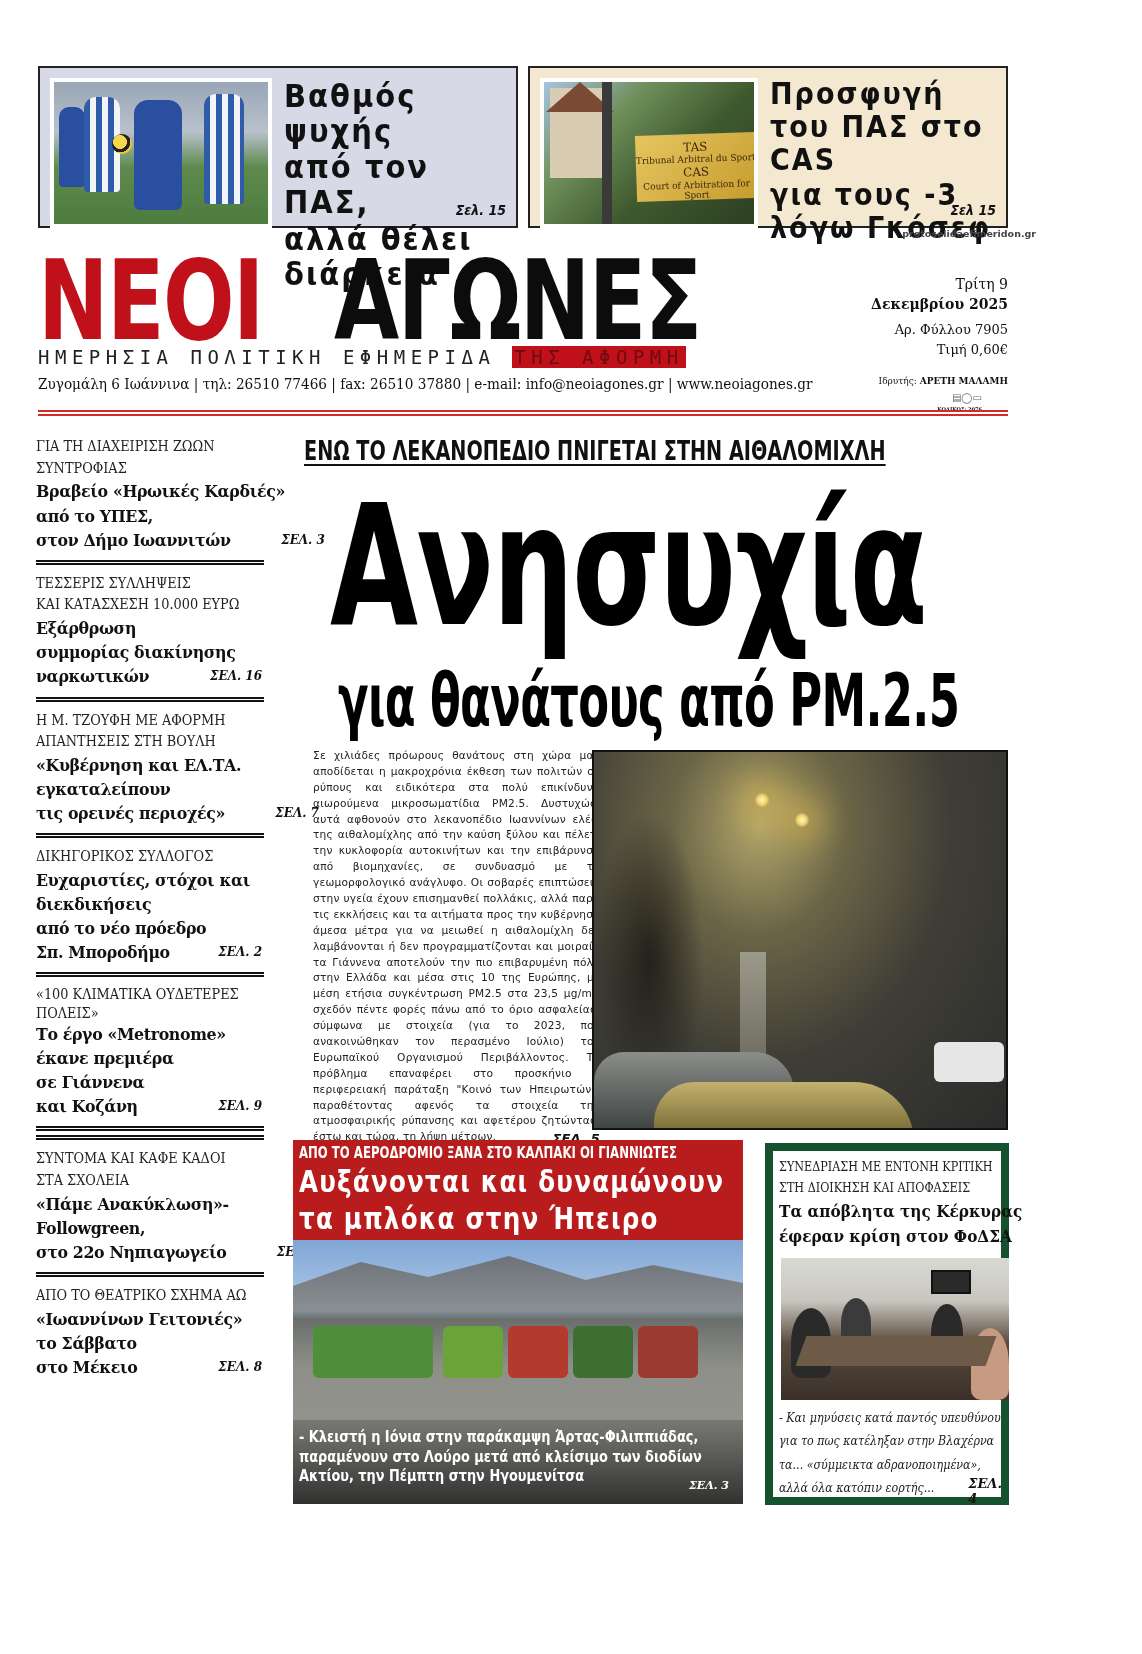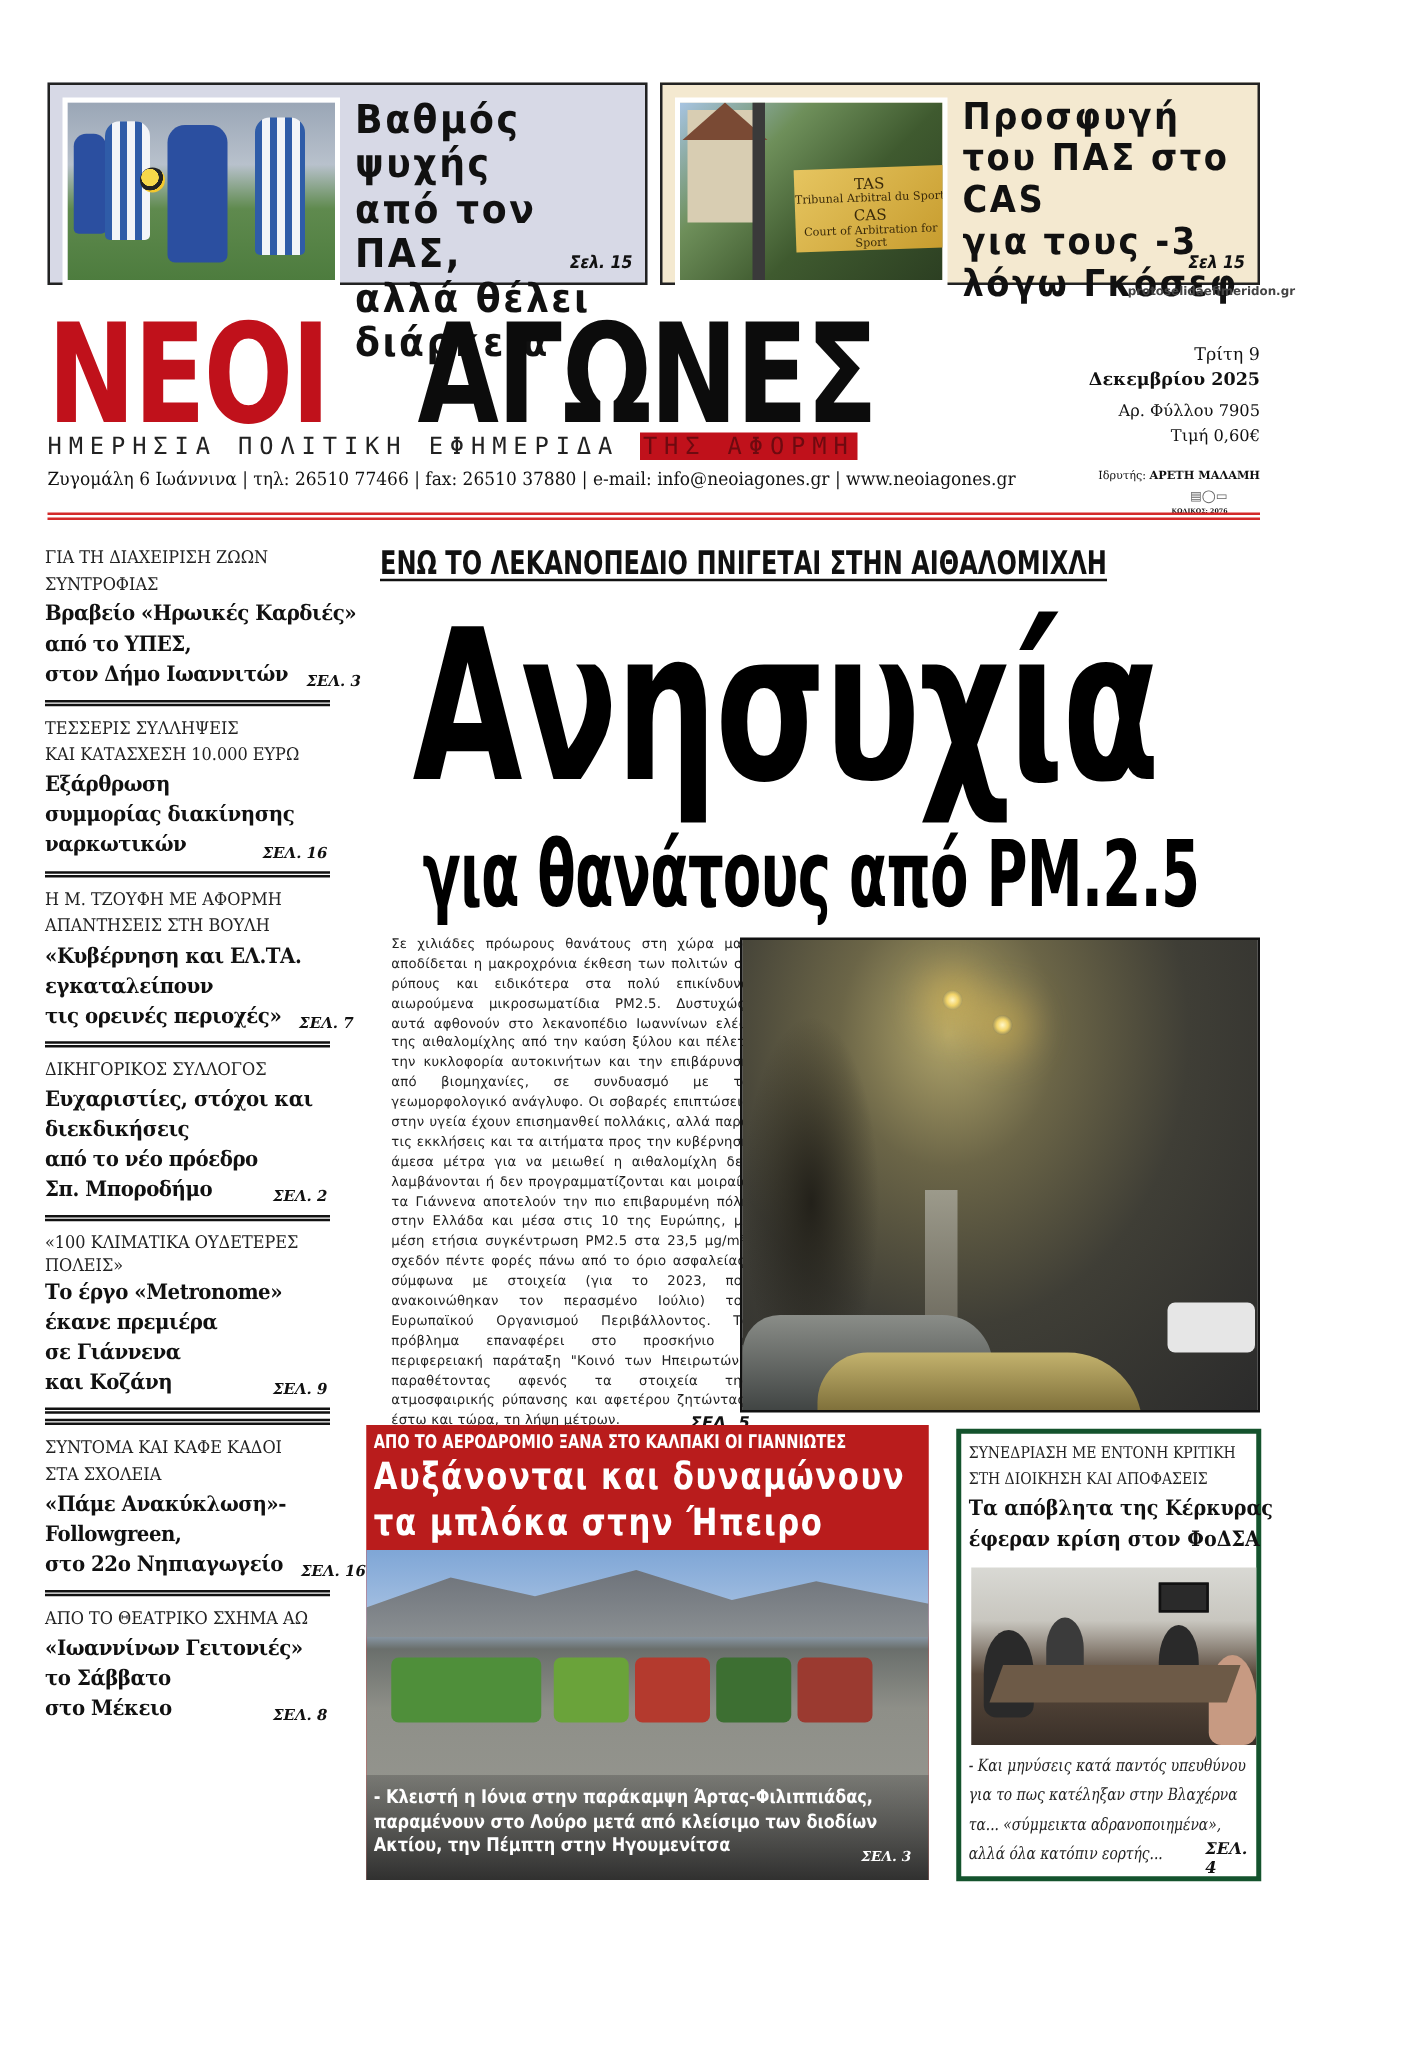--- a/index.html
+++ b/index.html
@@ -40,21 +40,21 @@
   .meta { position: absolute; right: 134px; text-align: right; font-family: "DejaVu Serif", serif; color: #111; }
   .watermark { position: absolute; right: 106px; top: 228px; font-family: "DejaVu Sans", sans-serif; font-size: 9.5px; font-weight: 700; color: #444; }
 
   .rule-red { position:absolute; left: 38px; width: 970px; height: 6px; border-top: 2px solid #d42a2a; border-bottom: 2px solid #d42a2a; }
 
   
   .lcol { position: absolute; left: 36px; top: 432px; width: 226px; }
   .item { padding: 4px 0 6px 0; }
   .item .kicker { font-family: "DejaVu Serif", serif; font-size: 14px; color: #222; line-height: 1.55; transform: scaleX(0.92); transform-origin: left; white-space: nowrap; }
   .item .title { font-family: "DejaVu Serif", serif; font-weight: 700; font-size: 17px; line-height: 1.42; color: #111; letter-spacing: -0.4px; transform: scaleX(0.93); transform-origin: left; white-space: nowrap; }
-  .item .title-row { display: flex; justify-content: space-between; align-items: flex-end; }
+  .item .title-row { display: flex; justify-content: space-between; align-items: center; gap: 36px; }
   .item .sel { font-family: "DejaVu Serif", serif; font-style: italic; font-weight: 700; font-size: 12px; color: #111; white-space: nowrap; }
   .item-rule { height: 5px; border-top: 2px solid #111; border-bottom: 2px solid #111; margin: 2px 0 4px 0; width: 228px; }
 
   
   .supra { position: absolute; left: 304px; top: 436px; width: 694px; font-family: "DejaVu Sans", sans-serif; font-weight: 700; font-size: 26px; line-height: 1.2; color: #111; text-decoration: underline; text-decoration-thickness: 2px; text-underline-offset: 4px; transform: scaleX(0.74); transform-origin: left top; white-space: nowrap; }
   .headline-main { position: absolute; left: 330px; top: 482px; font-family: "DejaVu Sans", sans-serif; font-weight: 900; font-size: 158px; line-height: 1; color: #000; transform: scaleX(0.72) scaleY(1.06); transform-origin: left top; white-space: nowrap; letter-spacing: -2px; }
   .subhead-main { position: absolute; left: 338px; top: 664px; font-family: "DejaVu Sans", sans-serif; font-weight: 900; font-size: 68px; line-height: 1; color: #000; transform: scaleX(0.66) scaleY(1.08); transform-origin: left top; white-space: nowrap; letter-spacing: -1px; }
 
   .body-text { position: absolute; left: 293px; top: 748px; width: 287px; font-family: "DejaVu Sans", sans-serif; font-size: 10.6px; line-height: 1.5; color: #222; text-align: justify; letter-spacing: 0.2px; margin-left: 20px; }
   .body-text .sel-end { float: right; font-family: "DejaVu Sans", sans-serif; font-weight: 700; font-style: italic; font-size: 13px; color: #111; }
@@ -74,21 +74,21 @@
   .panel-dark .title { position:absolute; left: 6px; top: 24px; font-family: "DejaVu Sans", sans-serif; font-weight: 700; font-size: 30px; line-height: 1.22; color: #fff; letter-spacing: 1.5px; white-space: nowrap; transform: scaleX(0.82); transform-origin: left top; }
   .panel-dark .scene { position:absolute; left: 0; top: 100px; width: 450px; height: 264px;
       background: linear-gradient(180deg, #7fa6d6 0%, #a9c3e3 22%, #6a6f6c 30%, #8e8f88 48%, #9a9a94 100%); }
   .panel-dark .mount { position:absolute; left:0; top: 110px; width: 450px; height: 60px; background: linear-gradient(180deg,#6b7078,#8a8f92); clip-path: polygon(0 60%, 15% 20%, 30% 45%, 48% 10%, 65% 50%, 80% 25%, 100% 55%, 100% 100%, 0 100%); }
   .panel-dark .tractor { position:absolute; top: 186px; height: 52px; border-radius: 6px; }
   .panel-dark .caption { position:absolute; left: 6px; top: 288px; width: 438px; font-family: "DejaVu Sans", sans-serif; font-weight: 700; font-size: 15px; line-height: 1.3; color: #fff; transform: scaleX(0.86); transform-origin: left top; white-space: nowrap; }
   .panel-dark .caption-shade { position:absolute; left:0; top: 280px; width: 450px; height: 84px; background: linear-gradient(180deg, rgba(40,40,40,0.25), rgba(30,30,30,0.85)); }
   .panel-dark .sel { position:absolute; right: 14px; bottom: 12px; font-family: "DejaVu Serif", serif; font-style: italic; font-weight: 700; font-size: 11px; color: #fff; }
 
   
-  .rbox { position: absolute; left: 765px; top: 1143px; width: 244px; height: 362px; border: 4px solid #14532d; padding: 6px 6px; }
+  .rbox { position: absolute; left: 765px; top: 1143px; width: 244px; height: 362px; border: 8px solid #14532d; padding: 6px 6px; }
   .rbox .kicker { font-family: "DejaVu Serif", serif; font-size: 13px; line-height: 1.6; color: #222; white-space: nowrap; transform: scaleX(0.86); transform-origin: left; }
   .rbox .title { font-family: "DejaVu Serif", serif; font-weight: 700; font-size: 17px; line-height: 1.5; color: #111; white-space: nowrap; transform: scaleX(0.9); transform-origin: left; }
   .rbox .photo-meeting { margin: 8px 2px 6px 2px; width: 228px; height: 142px; background: linear-gradient(180deg,#d9d9d4 0%, #c8c6bf 30%, #5a4a3c 60%, #3a3029 100%); position: relative; overflow: hidden; }
   .rbox .photo-meeting .tv { position:absolute; left: 150px; top: 12px; width: 40px; height: 24px; background:#2a2a2a; border:2px solid #111; }
   .rbox .photo-meeting .table { position:absolute; left: 20px; top: 78px; width: 190px; height: 30px; background:#6d5a47; transform: skewX(-20deg); }
   .rbox .photo-meeting .person { position:absolute; border-radius: 50% 50% 10px 10px; background:#2a2a2a; }
   .rbox .caption { font-family: "DejaVu Serif", serif; font-style: italic; font-size: 13.5px; line-height: 1.75; color: #222; white-space: nowrap; transform: scaleX(0.82); transform-origin: left; }
   .rbox .caption-row { display:flex; justify-content: space-between; }
   .rbox .sel { font-family: "DejaVu Serif", serif; font-style: italic; font-weight: 700; font-size: 13px; }
 </style>

